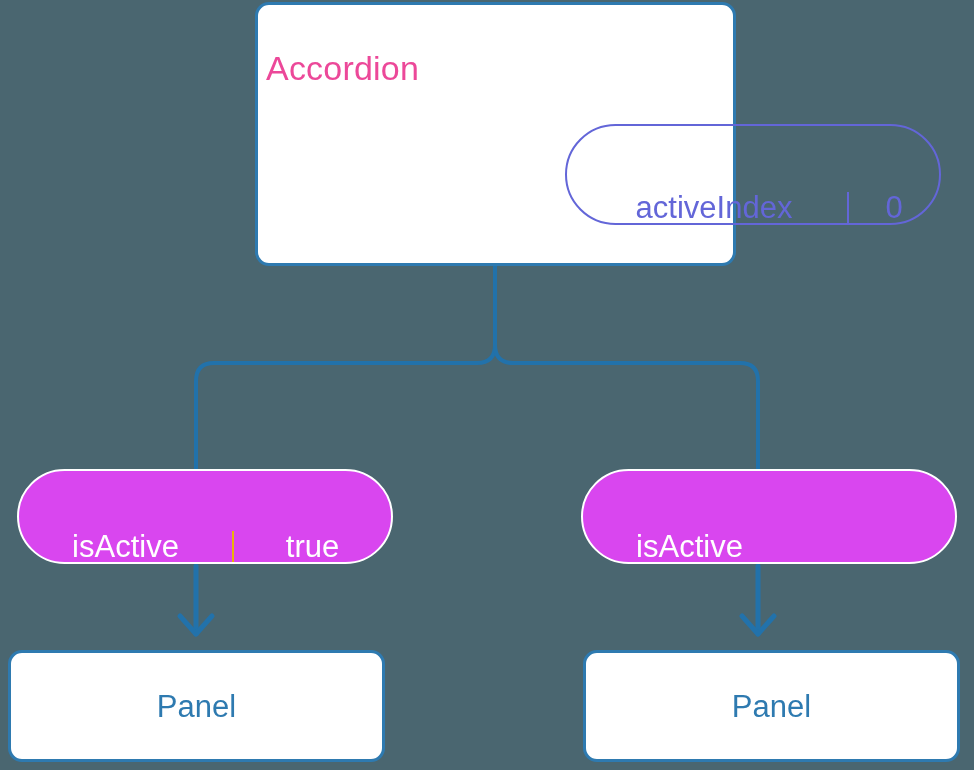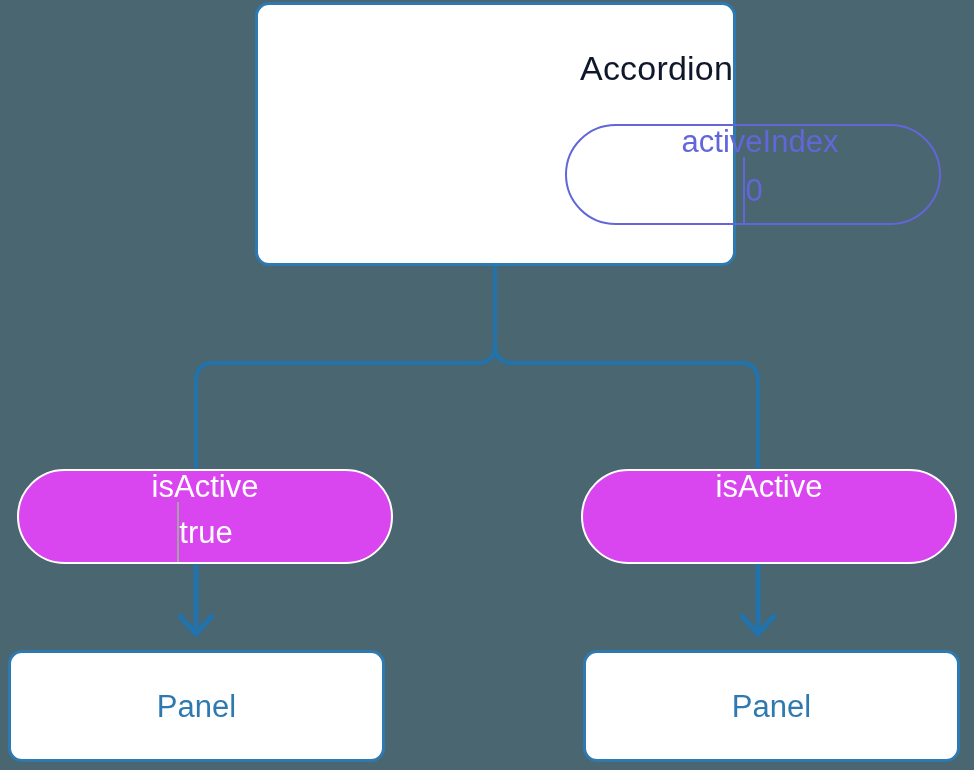--- a/index.html
+++ b/index.html
@@ -40,37 +40,36 @@
     left: 255px;
     top: 2px;
     width: 481px;
     height: 264px;
   }
   .card-title {
     position: absolute;
     left: 8px;
     right: 0;
     top: 46px;
-    text-align: right;
-    color: #0f172a;
+    text-align: left;
+    color: #ec4899;
     font-size: 34px;
     font-weight: 400;
     letter-spacing: 0.2px;
     line-height: 1;
   }
 
   
   .pill {
     position: absolute;
     display: flex;
-    align-items: center;
+    align-items: flex-end;
     box-sizing: border-box;
     border-radius: 999px;
     overflow: hidden;
-    flex-direction: column;
   }
   .pill-key, .pill-val {
     display: flex;
     align-items: center;
     justify-content: center;
     box-sizing: border-box;
     font-size: 31px;
     line-height: 1;
     white-space: nowrap;
   }
@@ -105,21 +104,21 @@
   }
   .pill-filled.left  { left: 17px; }
   .pill-filled.right { left: 581px; }
   .pill-filled .pill-key {
     width: 213px;
     color: #ffffff;
   }
   .pill-filled .pill-val {
     flex: 1;
     color: #ffffff;
-    border-left: 2px solid #a3a3a3;
+    border-left: 2px solid #eab308;
   }
 
   
   .card-leaf {
     top: 650px;
     width: 377px;
     height: 112px;
   }
   .card-leaf.left  { left: 8px; }
   .card-leaf.right { left: 583px; }

